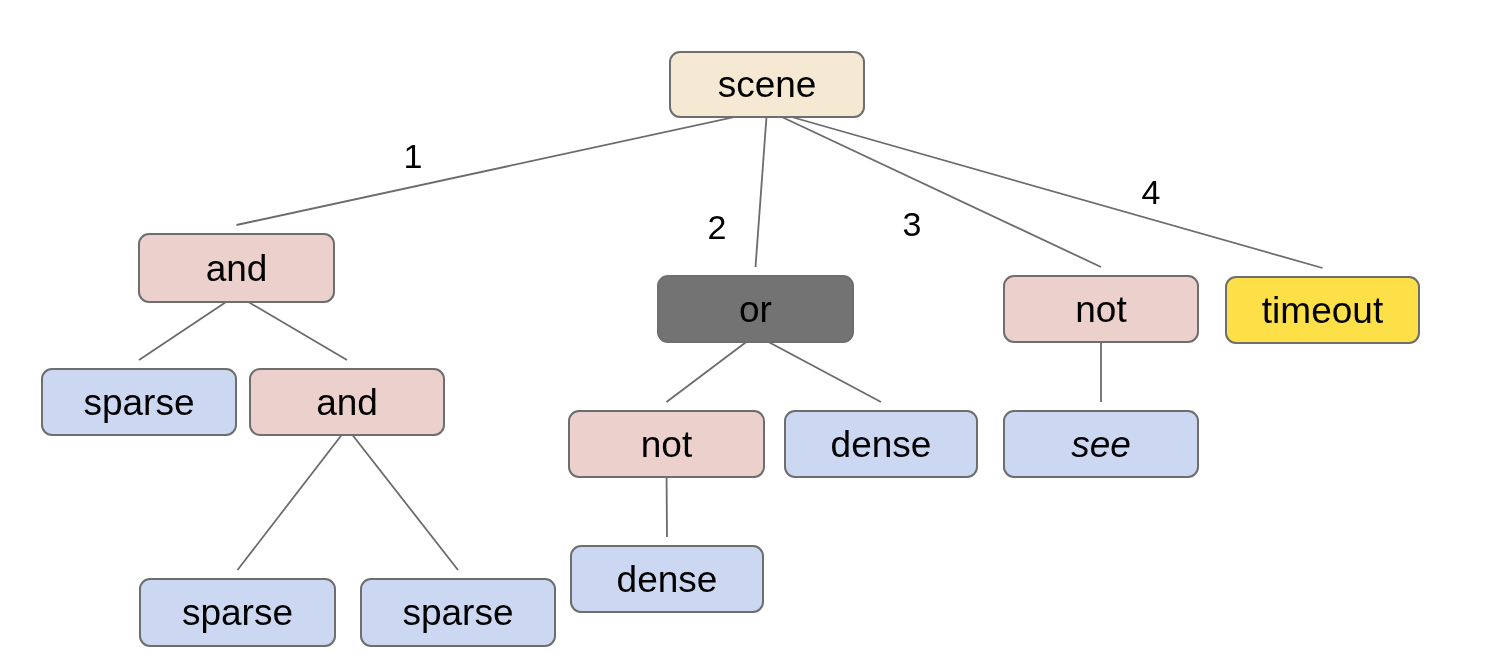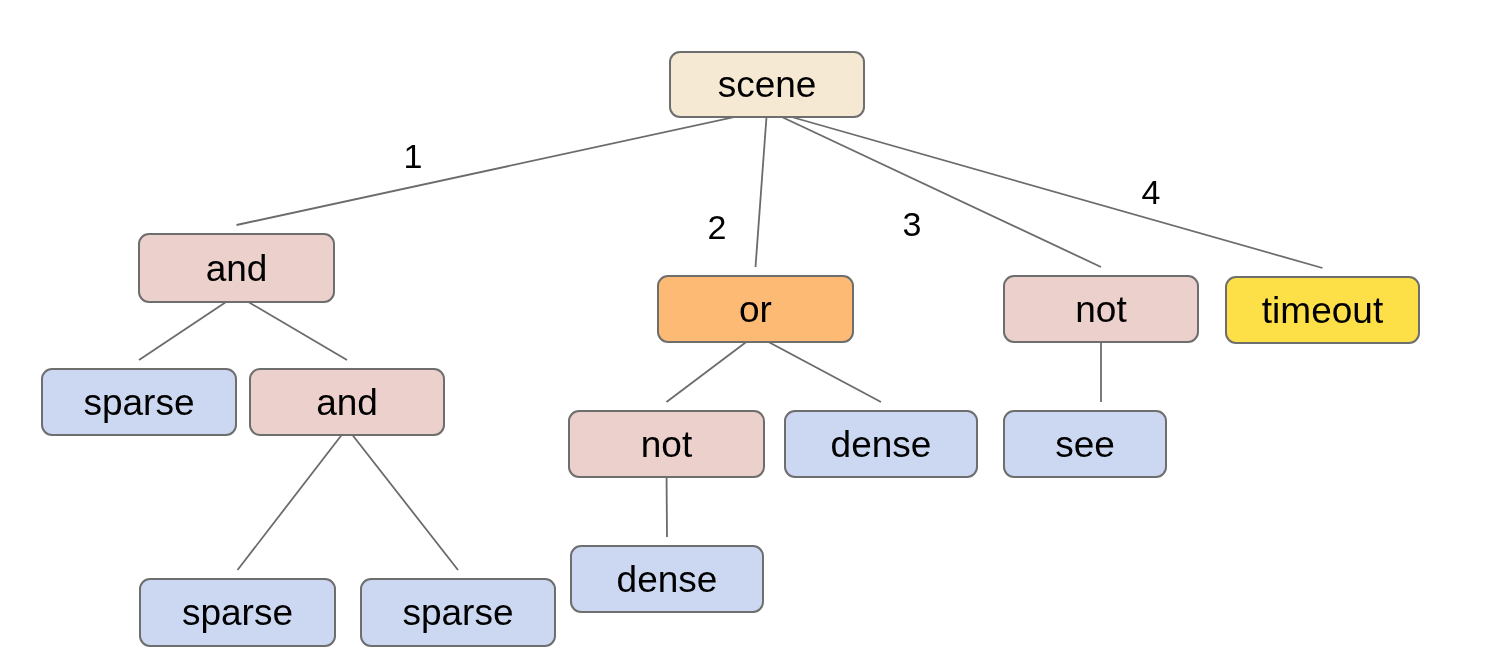--- a/index.html
+++ b/index.html
@@ -64,25 +64,25 @@
     </svg>
   <div class="layer" id="edge-labels-layer">
       <div class="edge-label" style="left: 413px; top: 148px;">1</div>
       <div class="edge-label" style="left: 717px; top: 219px;">2</div>
       <div class="edge-label" style="left: 912px; top: 216px;">3</div>
       <div class="edge-label" style="left: 1151px; top: 184px;">4</div>
     </div>
   <div class="layer" id="nodes-layer">
       <div class="node" style="left: 669px; top: 43px; width: 196px; height: 67px; background: rgb(245, 233, 211); border-color: rgb(110, 110, 110); color: rgb(0, 0, 0);">scene</div>
       <div class="node" style="left: 138px; top: 225px; width: 197px; height: 70px; background: rgb(236, 208, 204); border-color: rgb(110, 110, 110); color: rgb(0, 0, 0);">and</div>
-      <div class="node" style="left: 657px; top: 267px; width: 197px; height: 68px; background: #fdba74; border-color: rgb(110, 110, 110); color: rgb(0, 0, 0);">or</div>
+      <div class="node" style="left: 657px; top: 267px; width: 197px; height: 68px; background: #737373; border-color: rgb(110, 110, 110); color: rgb(0, 0, 0);">or</div>
       <div class="node" style="left: 1003px; top: 267px; width: 196px; height: 68px; background: rgb(236, 208, 204); border-color: rgb(110, 110, 110); color: rgb(0, 0, 0);">not</div>
       <div class="node" style="left: 1225px; top: 268px; width: 195px; height: 68px; background: #fde047; border-color: rgb(110, 110, 110); color: rgb(0, 0, 0);">timeout</div>
       <div class="node" style="left: 41px; top: 360px; width: 196px; height: 68px; background: rgb(204, 216, 242); border-color: rgb(110, 110, 110); color: rgb(0, 0, 0);">sparse</div>
       <div class="node" style="left: 249px; top: 360px; width: 196px; height: 68px; background: rgb(236, 208, 204); border-color: rgb(110, 110, 110); color: rgb(0, 0, 0);">and</div>
       <div class="node" style="left: 568px; top: 402px; width: 197px; height: 68px; background: rgb(236, 208, 204); border-color: rgb(110, 110, 110); color: rgb(0, 0, 0);">not</div>
       <div class="node" style="left: 784px; top: 402px; width: 194px; height: 68px; background: rgb(204, 216, 242); border-color: rgb(110, 110, 110); color: rgb(0, 0, 0);">dense</div>
-      <div class="node" style="left: 1003px; top: 402px; width: 164px; height: 68px; background: rgb(204, 216, 242); border-color: rgb(110, 110, 110); color: rgb(0, 0, 0);">see</div>
+      <div class="node" style="left: 1003px; top: 402px; width: 196px; height: 68px; background: rgb(204, 216, 242); border-color: rgb(110, 110, 110); color: rgb(0, 0, 0); font-style: italic;">see</div>
       <div class="node" style="left: 570px; top: 537px; width: 194px; height: 68px; background: rgb(204, 216, 242); border-color: rgb(110, 110, 110); color: rgb(0, 0, 0);">dense</div>
       <div class="node" style="left: 139px; top: 570px; width: 197px; height: 69px; background: rgb(204, 216, 242); border-color: rgb(110, 110, 110); color: rgb(0, 0, 0);">sparse</div>
       <div class="node" style="left: 360px; top: 570px; width: 196px; height: 69px; background: rgb(204, 216, 242); border-color: rgb(110, 110, 110); color: rgb(0, 0, 0);">sparse</div>
     </div>
 </div>
 
 </body></html>

